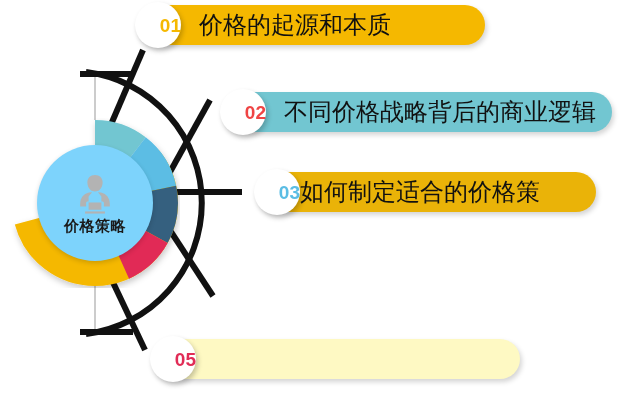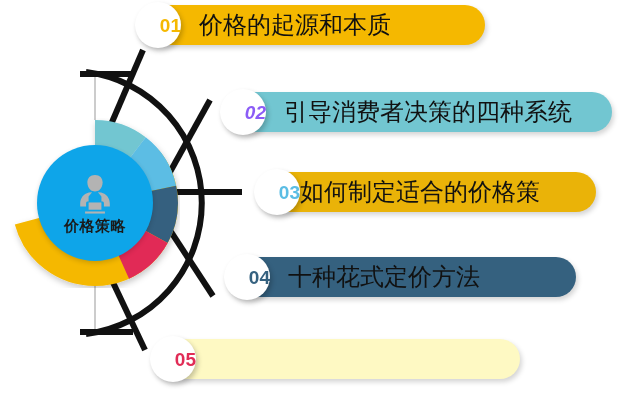--- a/index.html
+++ b/index.html
@@ -14,21 +14,21 @@
 
   
   .spokes{position:absolute;left:0;top:0;width:624px;height:401px;}
 
   
   .donut-wrap{position:absolute;left:10px;top:118px;width:170px;height:170px;}
   .donut-svg{position:absolute;left:0;top:0;}
   .hub{
     position:absolute;left:27px;top:27px;width:116px;height:116px;
     border-radius:50%;
-    background:#0ea5e9;
+    background:#7dd3fc;
     box-shadow:0 2px 5px rgba(0,0,0,.16);
     display:flex;flex-direction:column;align-items:center;justify-content:center;
   }
   .hub-icon{width:46px;height:44px;display:block;margin-bottom:1px;}
   .hub-label{
     font-size:15px;font-weight:bold;color:#1a1a1a;letter-spacing:.5px;
     line-height:1;white-space:nowrap;
   }
 
   
@@ -108,38 +108,32 @@
 
   <div class="pill" style="left:137px;top:5px;width:348px;background:#F5B800;">
     <div class="badge">
       <span class="badge-num" style="color:#F5B800;">01</span>
     </div>
     <span class="pill-text" style="margin-left:62px;">价格的起源和本质</span>
   </div>
 
   <div class="pill" style="left:222px;top:92px;width:390px;background:#72C6D1;">
     <div class="badge">
-      <span class="badge-num" style="color:#8b5cf6;font-style:italic;">02</span>
+      <span class="badge-num" style="color:#ef4444;">02</span>
     </div>
-    <span class="pill-text" style="margin-left:62px;">引导消费者决策的四种系统</span>
+    <span class="pill-text" style="margin-left:62px;">不同价格战略背后的商业逻辑</span>
   </div>
 
   <div class="pill" style="left:256px;top:172px;width:340px;background:#eab308;">
     <div class="badge">
       <span class="badge-num" style="color:#5BBDE4;">03</span>
     </div>
     <span class="pill-text" style="margin-left:44px;">如何制定适合的价格策</span>
   </div>
 
-  <div class="pill" style="left:226px;top:257px;width:350px;background:#35617F;">
-    <div class="badge">
-      <span class="badge-num" style="color:#35617F;">04</span>
-    </div>
-    <span class="pill-text" style="margin-left:62px;">十种花式定价方法</span>
-  </div>
 
   <div class="pill" style="left:152px;top:339px;width:368px;background:#fef9c3;">
     <div class="badge">
       <span class="badge-num" style="color:#E12C56;">05</span>
     </div>
   </div>
 
 </div>
 
 </body></html>

